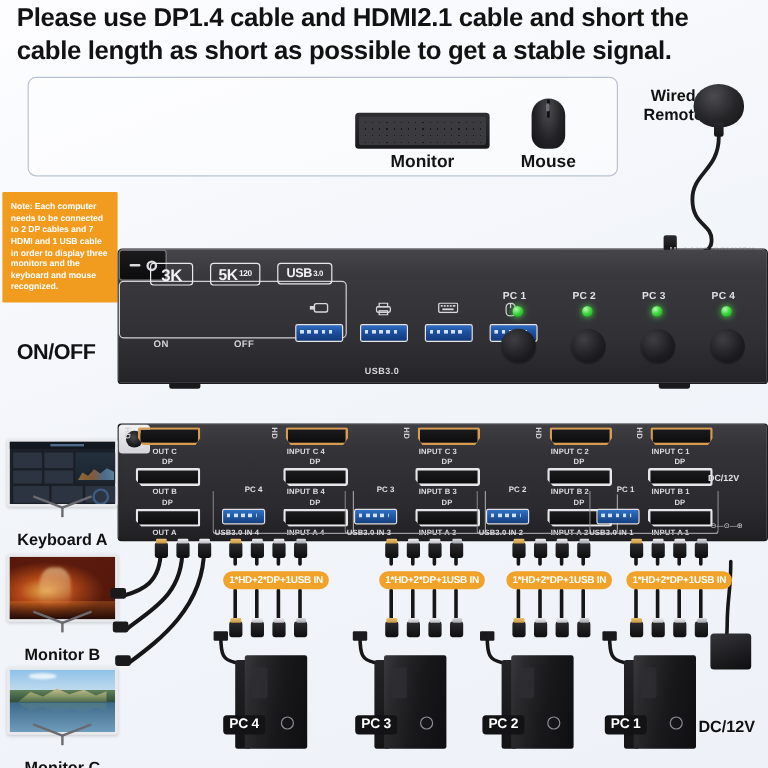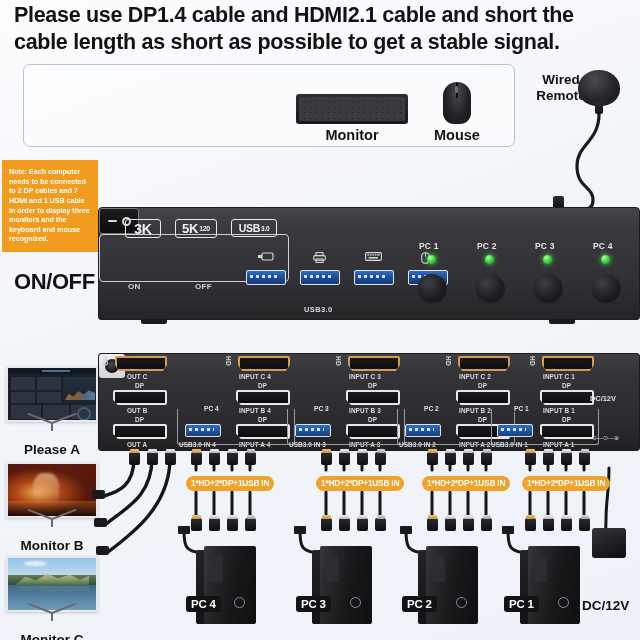--- a/index.html
+++ b/index.html
@@ -141,22 +141,22 @@
     font-size: 7.2px;
     line-height: 1.34;
     padding: 7px 6px 4px 7px;
     font-weight: 600;
     letter-spacing: -0.05px;
     border-radius: 1px;
   }
 
   
   #onoff-label {
-    left: 14px; top: 269px;
-    font-size: 22px; font-weight: 700; letter-spacing: -0.4px;
+    left: 14px; top: 283px;
+    font-size: 18px; font-weight: 700; letter-spacing: -0.4px;
   }
   #onoff-line {
     left: 110px; top: 289px; width: 40px; height: 1.4px; background: #5c5c5c;
   }
 
   
   #kvm-front {
     left: 98px; top: 207px; width: 542px; height: 113px;
     background: linear-gradient(180deg,#46464a 0%,#3a3a3e 18%,#303034 70%,#242427 100%);
     border-radius: 4px 4px 3px 3px;
@@ -676,21 +676,21 @@
         <div class="bar low2"></div>
         <div class="bar low3"></div>
       <div class="gauge"></div>
     </div>
   </div>
   <div class="mon-stand">
     <div class="neck"></div>
       <div class="l1"></div>
       <div class="l2"></div>
   </div>
-  <div class="mon-label">Please A</div>
+  <div class="mon-label">Keyboard A</div>
 </div>
 
 <div class="monitor" style="left:6px; top:462px;">
   <div class="mon-screen">
     <div class="scr-game"></div>
   </div>
   <div class="mon-stand">
     <div class="neck"></div>
       <div class="l1"></div>
       <div class="l2"></div>

